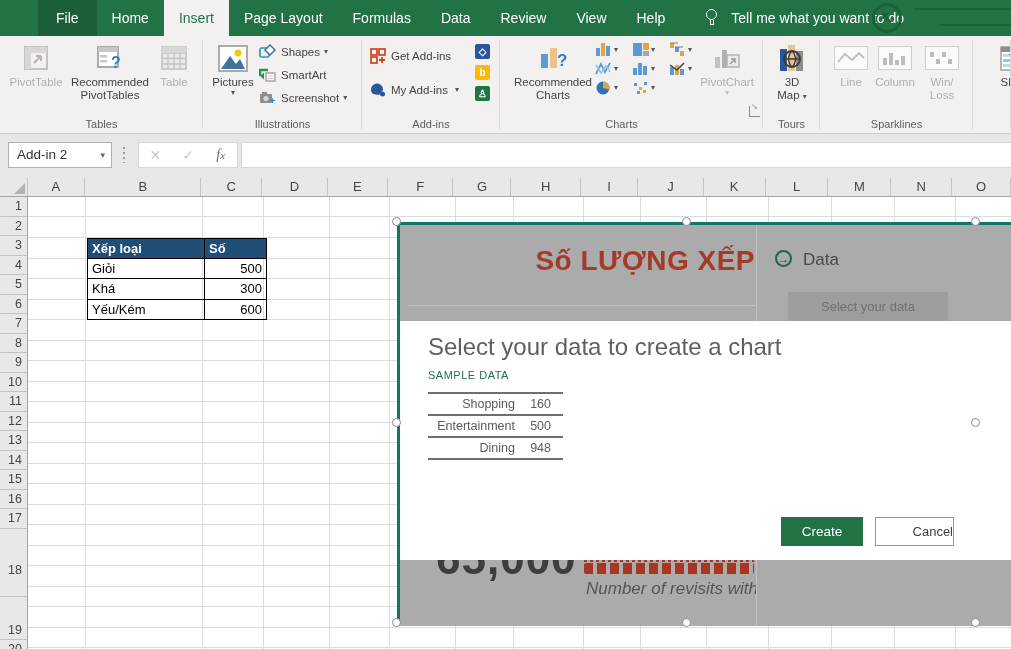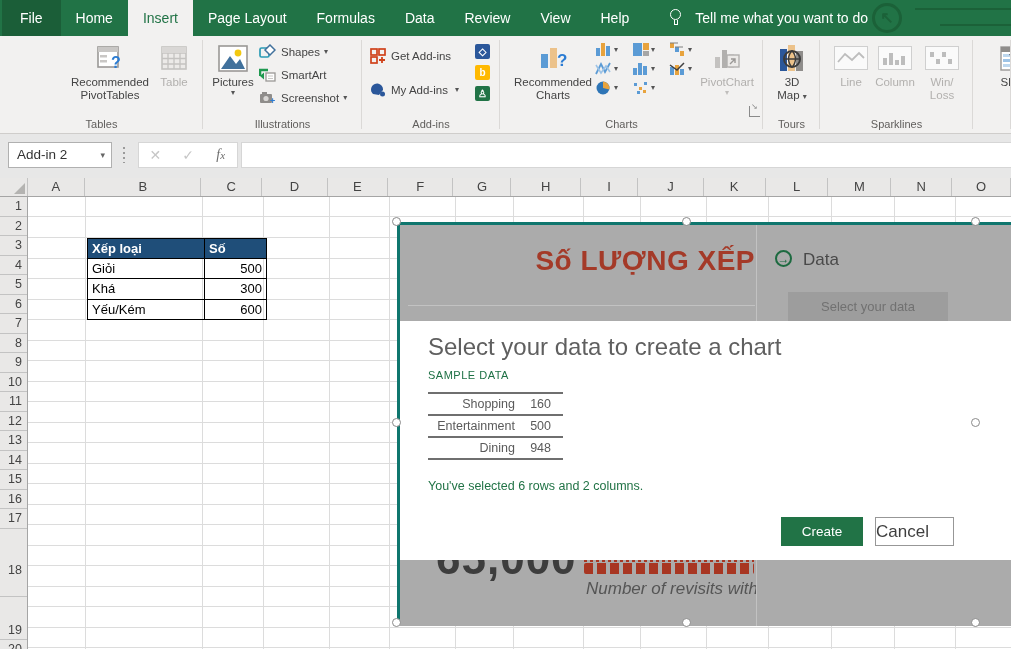--- a/index.html
+++ b/index.html
@@ -1,20 +1,20 @@
 <!DOCTYPE html>
 <html><head>
 <meta charset="utf-8">
 <style>
   * { margin:0; padding:0; box-sizing:border-box; }
   body { font-family:"Liberation Sans", sans-serif; background:#fff; }
   #app { position:relative; width:1011px; height:649px; overflow:hidden; background:#fff; }
 
   
-  #tabbar { position:absolute; left:0; top:0; width:1011px; height:36px; background:#217346; display:flex; align-items:stretch; }
+  #tabbar { position:absolute; left:0; top:0; width:1011px; height:36px; background:#217346; display:flex; align-items:stretch;padding-left:36px; }
   .tab { color:#fff; font-size:14px; display:flex; align-items:center; padding:0 15px; cursor:default; white-space:nowrap; }
   .tab.dark { background:#1b5e38; }
   .tab.active { background:#f2f1f0; color:#217346; }
   #tab-file { padding:0 18px; margin-left:2px; }
   #tellme { display:flex; align-items:center; color:#fff; font-size:14px; margin-left:26px; }
   .bulb { position:relative; width:13px; height:18px; margin-right:12px; }
   .bulb .globe { position:absolute; left:0; top:0; width:11px; height:11px; border:1.5px solid #fff; border-radius:50%; }
   .bulb .stem { position:absolute; left:3.5px; top:11px; width:4px; height:5px; border-left:1.5px solid #fff; border-right:1.5px solid #fff; border-bottom:1.5px solid #fff; }
   #logo { position:absolute; left:872px; top:3px; width:30px; height:30px; border:3px solid #1b6138; border-radius:50%; color:#1b6138; font-size:16px; font-weight:bold; text-align:center; line-height:24px; }
   .circuit { position:absolute; top:0; height:36px; border-top:2px solid #1b6138; }
@@ -84,21 +84,21 @@
   #select-data-btn { position:absolute; left:388px; top:67px; width:160px; height:29px; background:#9d9d9d; color:#717171; font-size:13px; text-align:center; line-height:29px; }
   #band-mid { position:absolute; left:0; top:96px; width:100%; height:239px; background:#fff; }
   #modal-heading { position:absolute; left:28px; top:12px; font-size:24px; font-weight:300; color:#5f5f5f; }
   #sample-label { position:absolute; left:28px; top:48px; font-size:11px; letter-spacing:0.5px; color:#1e7145; }
   #sample-table { position:absolute; left:28px; top:71px; width:135px; border-top:2px solid #6f6f6f; }
   .samprow { display:flex; height:22px; align-items:center; border-bottom:2px solid #6f6f6f; font-size:12.5px; color:#5a5a5a; }
   .samprow .sl { width:87px; text-align:right; }
   .samprow .sv { width:36px; text-align:right; }
   #status-text { position:absolute; left:28px; top:158px; font-size:12.5px; color:#217346; }
   #create-btn { position:absolute; left:381px; top:196px; width:82px; height:29px; background:#217346; color:#fff; font-size:13.5px; text-align:center; line-height:29px; }
-  #cancel-btn { position:absolute; left:475px; top:196px; width:79px; height:29px; background:#fff; border:1px solid #979797; color:#3f3f3f; font-size:17px; text-align:left; line-height:27px; }
+  #cancel-btn { position:absolute; left:475px; top:196px; width:79px; height:29px; background:#fff; border:1px solid #979797; color:#3f3f3f; font-size:13px; text-align:right; line-height:27px; }
   #band-bottom { position:absolute; left:0; top:335px; width:100%; height:66px; background:#ababab; overflow:hidden; }
   #bb-left { position:absolute; left:0; top:0; width:356px; height:66px; overflow:hidden; }
   #big-number { position:absolute; left:36px; top:-26px; font-size:44px; font-weight:bold; color:#3d3d3d; letter-spacing:1px; }
   #pictograph { position:absolute; left:184px; top:-6px; width:170px; height:22px; }
   #pictograph .p1 { position:absolute; left:0; top:0; width:100%; height:8px;
      background:repeating-linear-gradient(90deg,#a83622 0 3px,transparent 3px 6px); }
   #pictograph .p2 { position:absolute; left:0; top:9px; width:100%; height:11px; border-radius:2px;
      background:repeating-linear-gradient(90deg,#a83622 0 9px,transparent 9px 13px); }
   #footer-caption { position:absolute; left:186px; top:19px; font-style:italic; font-size:17px; color:#555; white-space:nowrap; }
   .handle { position:absolute; width:9px; height:9px; border-radius:50%; background:#fff; border:1px solid #8a8a8a; z-index:6; }
@@ -128,20 +128,31 @@
       <span>Tell me what you want to do</span>
     </div>
     <div id="logo">↖</div>
     <div class="circuit" id="circuit1"></div>
     <div class="circuit" id="circuit2"></div>
   </div>
 
   <div id="ribbon">
 
     <div class="rgroup" style="left:0;width:203px">
+      <div class="bigbtn disabled" style="left:8px;width:56px">
+        <div class="bicon">
+          <svg width="26" height="26">
+              <rect x="2" y="2" width="22" height="22" fill="none" stroke="#c4c2c0" stroke-width="2"></rect>
+              <rect x="2" y="2" width="22" height="6" fill="#d9d7d5"></rect>
+              <rect x="2" y="2" width="6" height="22" fill="#d9d7d5"></rect>
+              <path d="M11 18 L18 11 M18 11 l-5 0 M18 11 l0 5" stroke="#b6b4b2" stroke-width="2" fill="none"></path>
+            </svg>
+        </div>
+        <div>PivotTable</div>
+      </div>
       <div class="bigbtn" style="left:64px;width:92px">
         <div class="bicon">
           <svg width="28" height="28">
               <rect x="2" y="3" width="20" height="20" fill="#fff" stroke="#9a9896" stroke-width="1.6"></rect>
               <rect x="2" y="3" width="20" height="5" fill="#c9c7c5"></rect>
               <rect x="4" y="11" width="7" height="2.5" fill="#c9c7c5"></rect>
               <rect x="4" y="16" width="7" height="2.5" fill="#c9c7c5"></rect>
               <text x="15" y="24" font-size="16" font-weight="bold" fill="#2b7cd3">?</text>
             </svg>
         </div>
@@ -547,21 +558,20 @@
           </div>
           <div class="samprow">
             <div class="sl">Entertainment</div>
             <div class="sv">500</div>
           </div>
           <div class="samprow">
             <div class="sl">Dining</div>
             <div class="sv">948</div>
           </div>
         </div>
-      <div id="status-text">You've selected 6 rows and 2 columns.</div>
       <div id="create-btn">Create</div>
       <div id="cancel-btn">Cancel</div>
     </div>
 
     <div id="band-bottom">
       <div id="bb-left">
         <div id="big-number">65,000</div>
         <div id="pictograph">
             <div class="p1"></div>
             <div class="p2"></div>

